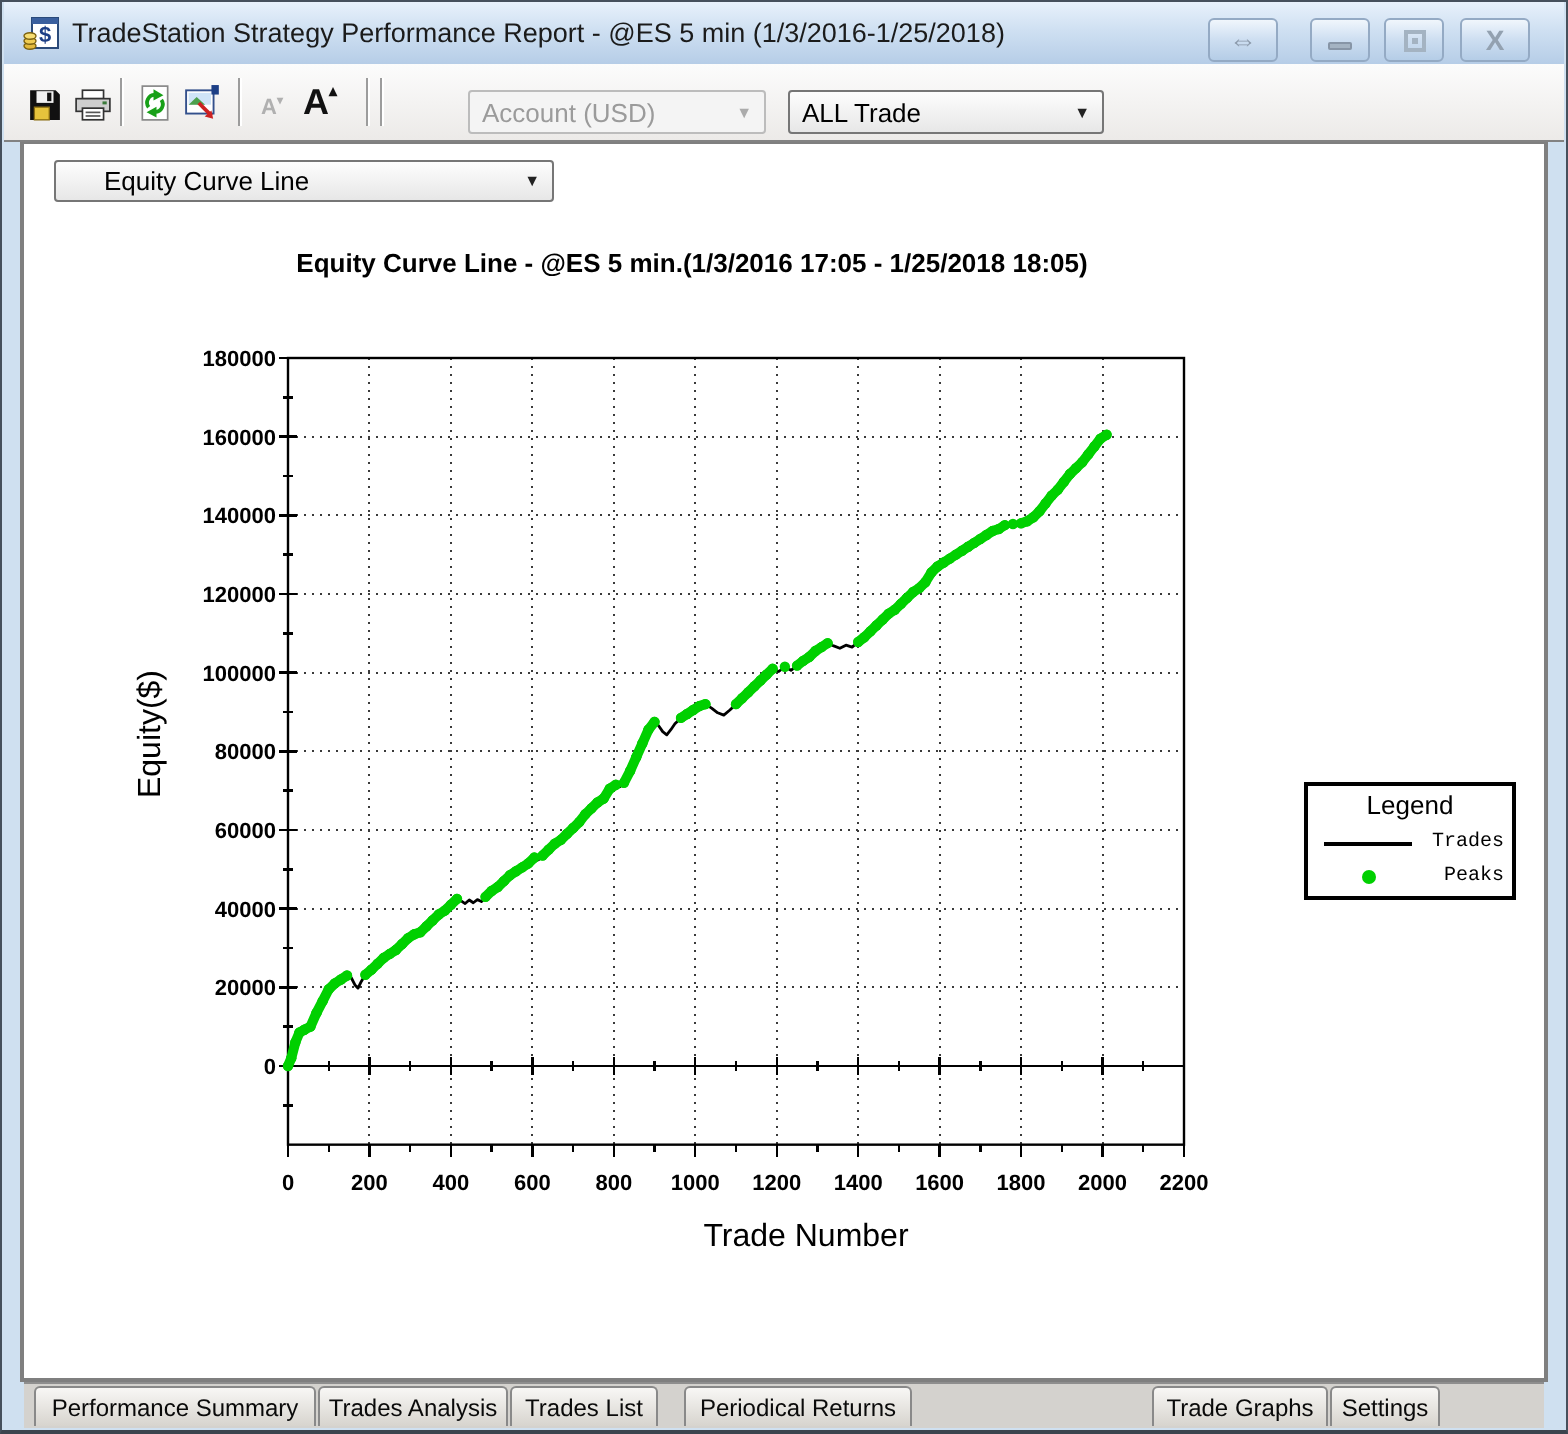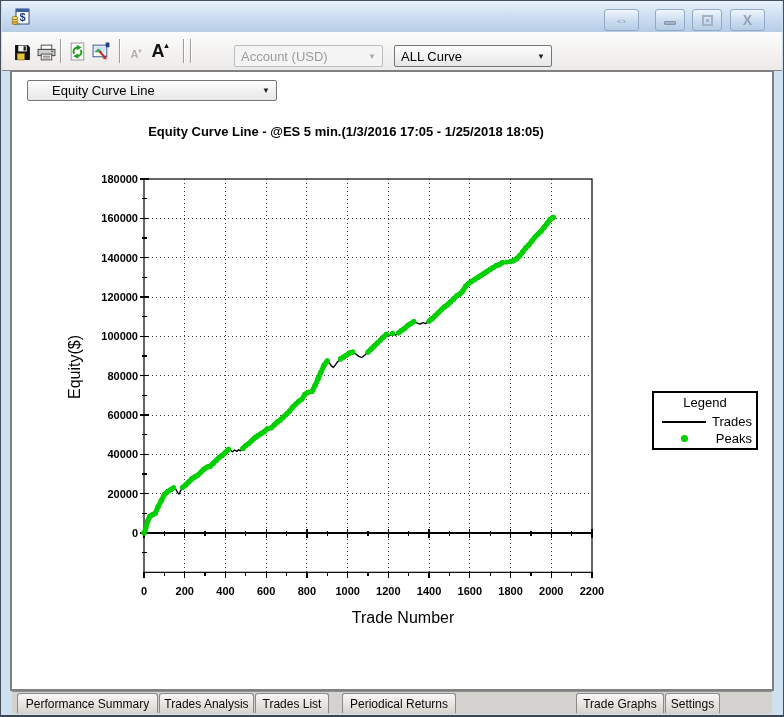--- a/index.html
+++ b/index.html
@@ -37,21 +37,21 @@
   .chart-title{position:absolute;left:110px;top:123px;width:470px;text-align:center;
     font-size:13px;font-weight:bold;color:#000;}
   #chart{position:absolute;left:60px;top:158px;}
   
   .legend{position:absolute;left:651px;top:362px;width:106px;height:59px;background:#fff;
     border:2px solid #000;padding:2px 3px 0 3px;margin-top:28px;}
   .legend-title{text-align:center;font-size:13px;color:#000;height:18px;}
   .legend-row{display:flex;align-items:center;height:17px;}
   .legend-line{width:44px;height:2px;background:#000;margin-left:5px;}
   .legend-dot{width:7px;height:7px;border-radius:50%;background:#00d000;margin-left:24px;}
-  .legend-label{margin-left:auto;font-size:13px;color:#000;padding-right:1px;}
+  .legend-label{margin-left:auto;font-size:10px;color:#000;padding-right:1px;font-family:Liberation Mono, monospace;}
   
   .tabstrip{position:absolute;left:11px;top:690px;width:760px;height:23px;
     background:#d4d2ce;border-top:1px solid #8e8e8e;}
   .tab{position:absolute;top:692px;height:20px;display:flex;align-items:center;justify-content:center;
     font-size:12px;color:#0a0a0a;background:linear-gradient(#f8f7f5,#d7d4ce);
     border:1px solid #898989;border-bottom:none;border-radius:3px 3px 0 0;cursor:default;z-index:3;}
   .tab.active{top:689px;height:24px;background:#fff;border-color:#6d6d6d;z-index:4;}
 </style>
 </head>
 <body>
@@ -60,20 +60,21 @@
 
   <div class="titlebar">
     <svg class="app-icon" viewBox="0 0 20 20">
       <rect x="5" y="2" width="13" height="15" fill="#fff" stroke="#2a4a7a" stroke-width="1"></rect>
       <rect x="5" y="2" width="13" height="3" fill="#3a5f9e"></rect>
       <text x="11.5" y="14" font-size="11" font-weight="bold" fill="#1d3f86" text-anchor="middle">$</text>
       <ellipse cx="4" cy="16" rx="3" ry="1.6" fill="#e3b93c" stroke="#7c6210" stroke-width="0.7"></ellipse>
       <ellipse cx="4" cy="13.5" rx="3" ry="1.6" fill="#f0cc52" stroke="#7c6210" stroke-width="0.7"></ellipse>
       <ellipse cx="4" cy="11" rx="3" ry="1.6" fill="#f7dd72" stroke="#7c6210" stroke-width="0.7"></ellipse>
     </svg>
+    <div class="win-title">TradeStation Strategy Performance Report - @ES 5 min (1/3/2016-1/25/2018)</div>
     <div class="tb-btn" style="left:602px;width:35px;">
       <span style="font-size:14px;">⇔</span>
     </div>
     <div class="tb-btn" style="left:653px;width:30px;">
       <span class="glyph-min"></span>
     </div>
     <div class="tb-btn" style="left:690px;width:30px;">
       <span class="glyph-rest">
           <span></span>
         </span>
@@ -131,21 +132,21 @@
       <span class="fontA-big">A</span>
         <span class="fontA-big" style="font-size:8px;margin-bottom:12px;">▴</span>
     </div>
     <div class="sep" style="left:181px;"></div>
     <div class="sep" style="left:188px;"></div>
     <div class="combo disabled" style="left:232px;top:13px;width:149px;">
       <span>Account (USD)</span>
       <span class="arrow">▼</span>
     </div>
     <div class="combo" style="left:392px;top:13px;width:158px;">
-      <span>ALL Curve</span>
+      <span>ALL Trade</span>
       <span class="arrow">▼</span>
     </div>
   </div>
 
   <div class="client"></div>
 
   <div class="combo" style="left:26px;top:79px;width:250px;height:21px;z-index:2;padding-left:24px;">
     <span>Equity Curve Line</span>
     <span class="arrow">▼</span>
   </div>

